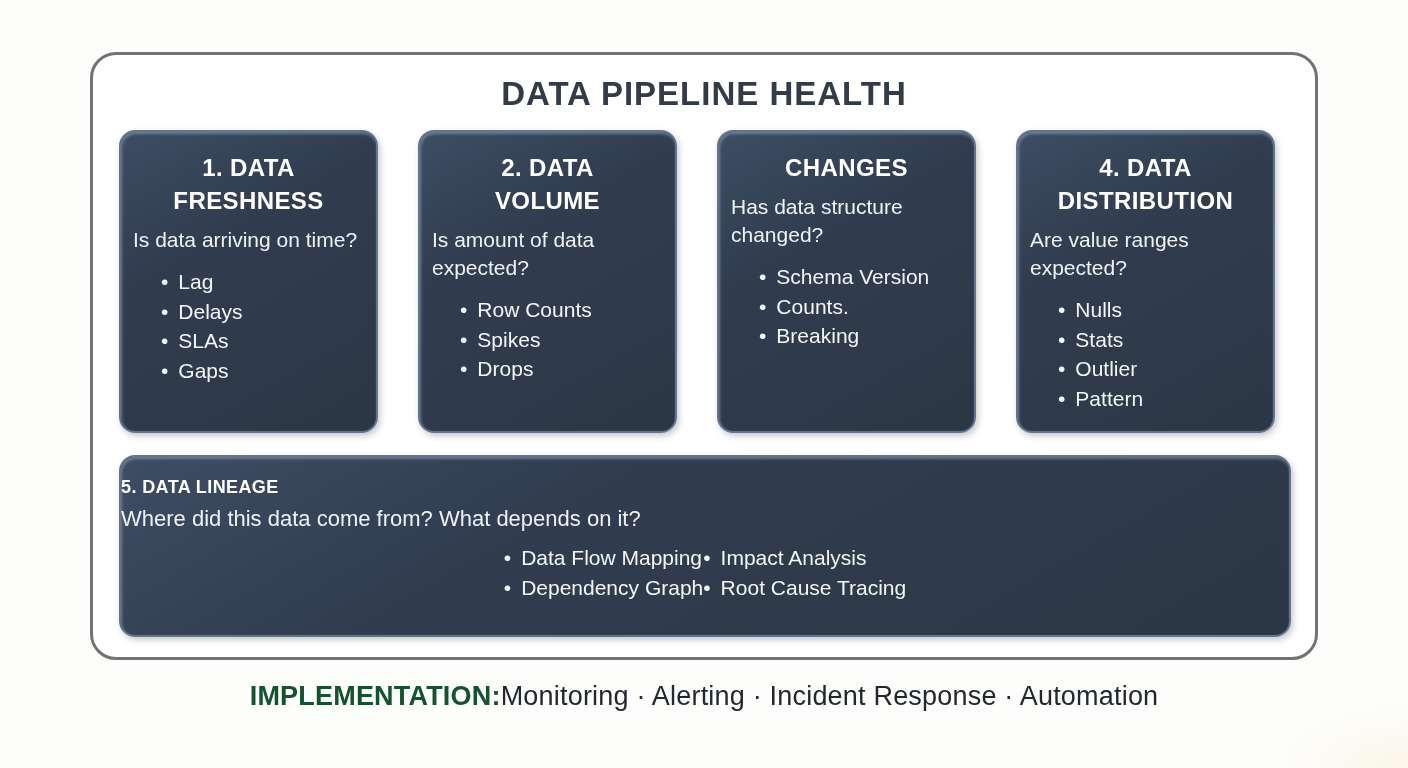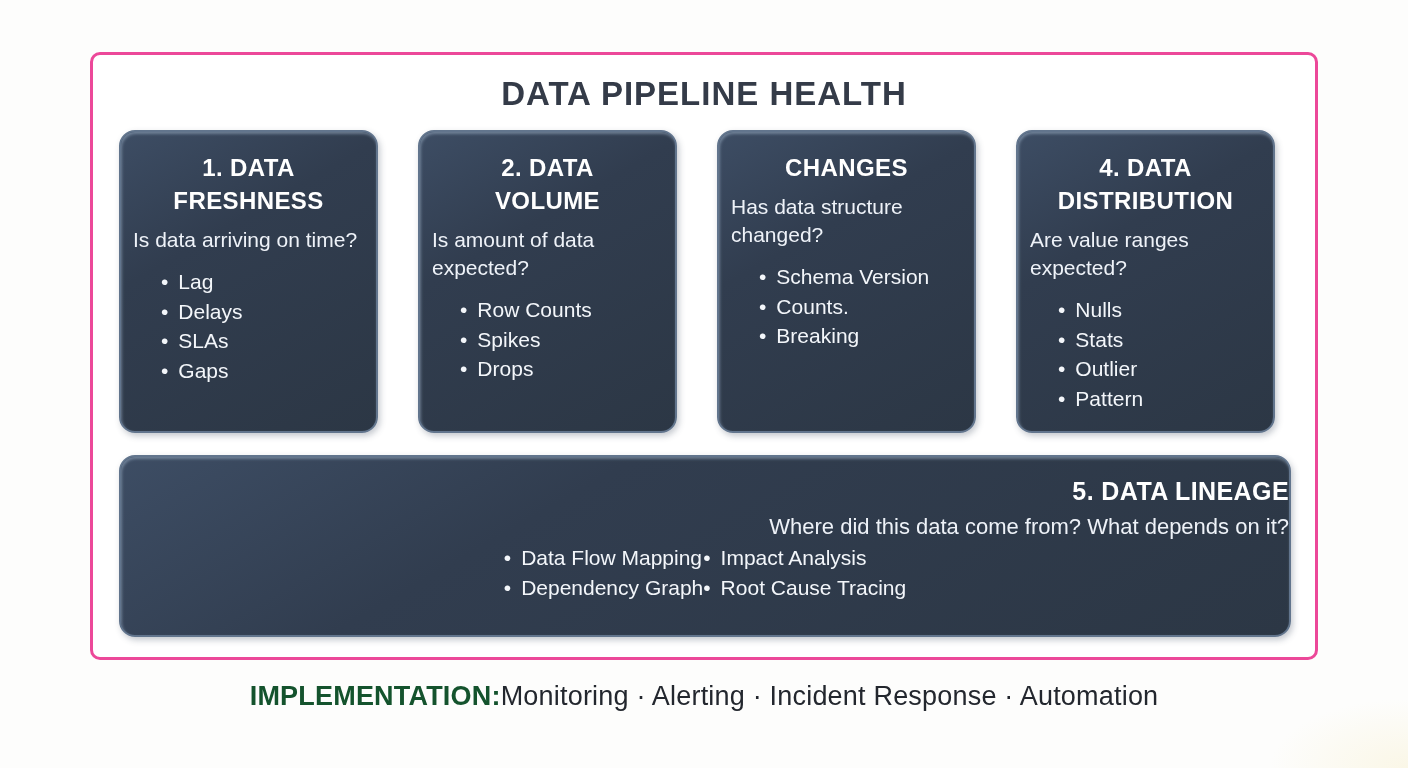--- a/index.html
+++ b/index.html
@@ -9,22 +9,22 @@
     font-family: "Liberation Sans", sans-serif;
     position: relative;
     overflow: hidden;
   }
   .outer-frame {
     position: absolute;
     left: 90px; top: 52px;
     width: 1228px; height: 608px;
     box-sizing: border-box;
     background: #ffffff;
-    border: 3px solid #ec4899;
-    border-radius: 10px;
+    border: 3px solid #737373;
+    border-radius: 26px;
   }
   .main-title {
     position: absolute;
     left: 0; right: 0; top: 20px;
     text-align: center;
     font-size: 33px;
     font-weight: bold;
     letter-spacing: 1px;
     color: #343b48;
   }
@@ -76,34 +76,34 @@
     height: 182px;
     box-sizing: border-box;
     padding-top: 20px;
     background: linear-gradient(150deg, #3d4d64 0%, #313d4f 35%, #2c3745 100%);
     border: 2px solid #62758d;
     border-radius: 16px;
     box-shadow: inset 1px 2px 3px rgba(173,192,214,0.45), 2px 3px 6px rgba(61,72,92,0.30);
     color: #f3f6fa;
   }
   .lineage-title {
-    font-size: 25px;
+    font-size: 18px;
     font-weight: bold;
-    text-align: right;
+    text-align: left;
     letter-spacing: 0.4px;
     color: #ffffff;
   }
   .lineage-question {
     margin-top: 8px;
     font-size: 22px;
-    text-align: right;
+    text-align: left;
     color: #eef2f8;
   }
   .lineage-cols {
-    margin-top: 3px;
+    margin-top: 11px;
     display: flex;
     justify-content: center;
   }
   .lineage-col {
     margin: 0; padding: 0;
     list-style: none;
     font-size: 21px;
     line-height: 29.5px;
   }
   .impl-line {

